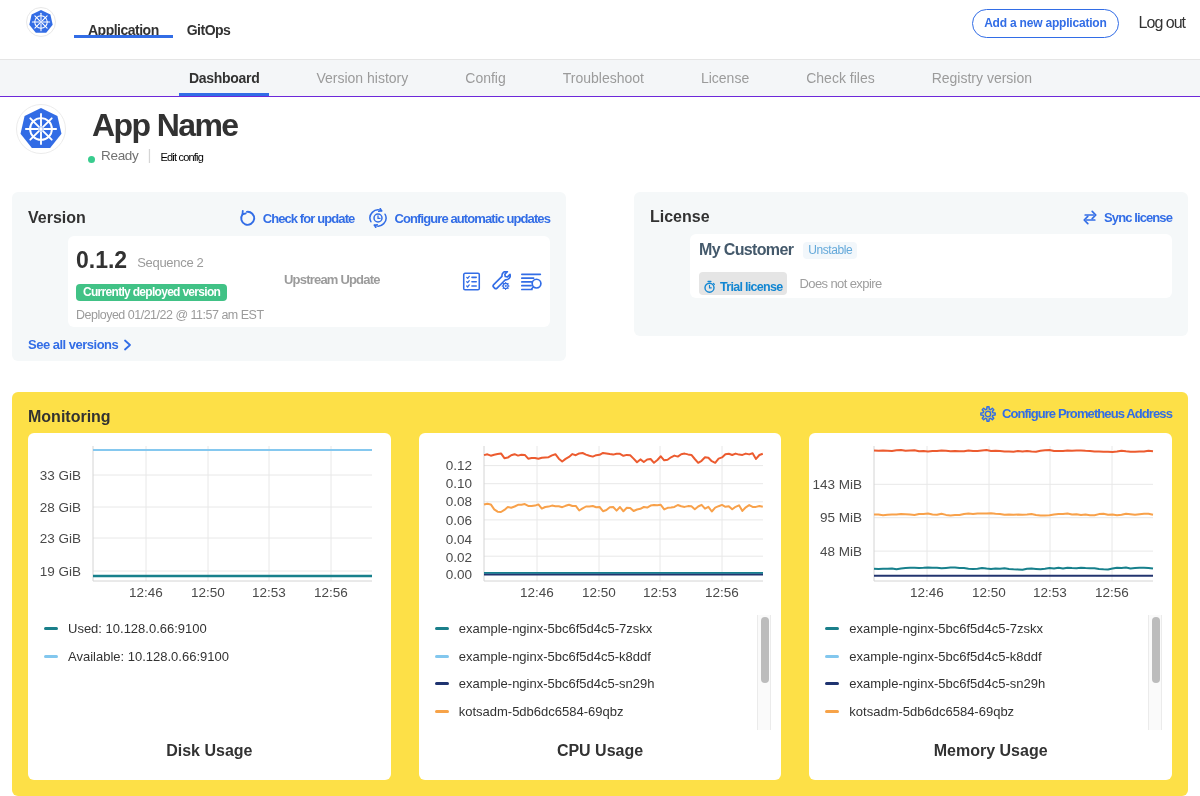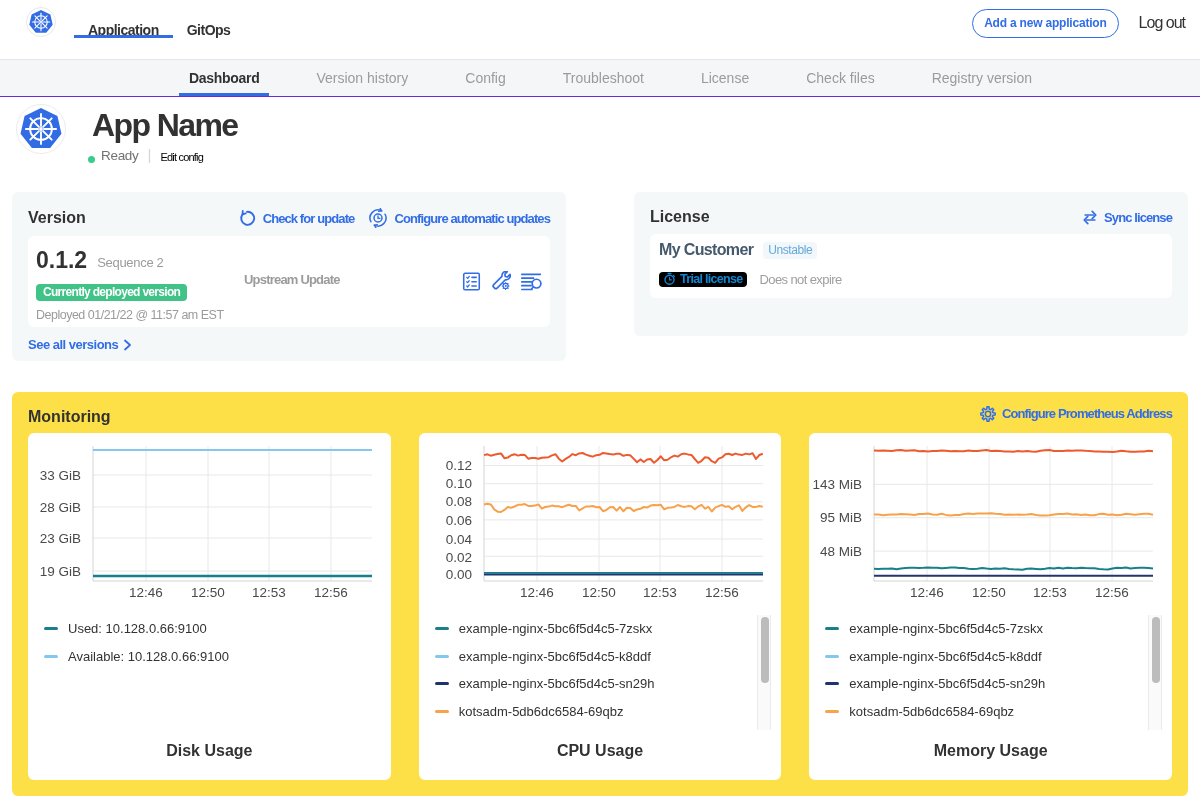--- a/index.html
+++ b/index.html
@@ -32,36 +32,36 @@
 
 .cards { display:flex; margin:29px 12px 0 12px;gap:40px; }
 .card { background:#f5f8f9; border-radius:6px; padding:16px 16px 14px 16px; }
 .card.version { width:573px; height:169px; margin-right:28px; }
 .card.license { width:573px; height:144px; }
 .cardhead { display:flex; align-items:center; justify-content:space-between; }
 .cardhead h2 { font-size:16px; font-weight:700; color:#323232; }
 .cardlinks { display:flex; align-items:center; }
 .cardlink { display:flex; align-items:center; color:#326de6; font-weight:700; font-size:13px; letter-spacing:-0.9px; margin-left:14px; }
 .cardlink svg { margin-right:6px; }
-.whitebox { background:#fff; border-radius:6px; margin-top:8px; }
+.whitebox { background:#fff; border-radius:6px; margin-top:8px;margin-left:40px; }
 .vbox { height:91px; padding:12px 14px 0 8px; display:flex; position:relative; }
 .vnum { font-size:23px; font-weight:700; color:#323232; line-height:24px; }
 .vseq { font-size:13px; letter-spacing:-0.3px; color:#9b9b9b; margin-left:10px; padding-top:7px; }
 .greenbadge { display:inline-block; background:#41c286; color:#fff; font-size:12px; font-weight:700; letter-spacing:-0.7px; border-radius:4px; padding:1px 7px 2px 7px; margin-top:12px; }
 .deployed { font-size:12.5px; letter-spacing:-0.5px; color:#9b9b9b; margin-top:7px; }
 .upstream { position:absolute; left:216px; top:36px; font-size:13px; font-weight:700; letter-spacing:-0.8px; color:#9b9b9b; }
 .vicons { position:absolute; right:8px; top:35px; display:flex; align-items:center; }
 .vicons svg { margin-left:10px; display:block; }
 .seeall { display:flex; align-items:center; margin-top:10px; color:#326de6; font-weight:700; font-size:13px; letter-spacing:-0.5px; }
 .lbox { height:64px; padding:7px 14px 0 9px; }
 .lrow1 { display:flex; align-items:center; }
 .custname { font-size:16px; font-weight:700; letter-spacing:-0.65px; color:#44596b; }
 .unstable { margin-left:10px; background:#f2f7fb; color:#64a9da; font-size:12px; letter-spacing:-0.4px; border-radius:4px; padding:1px 5px 2px 5px; }
 .lrow2 { display:flex; align-items:center; margin-top:13px; }
-.trial { background:#000000; color:#1286d2; font-size:12.5px; font-weight:700; letter-spacing:-0.7px; border-radius:4px; padding:0 5px 1px 4px; display:flex; align-items:center; }
+.trial { background:#e5e5e5; color:#1286d2; font-size:12.5px; font-weight:700; letter-spacing:-0.7px; border-radius:4px; padding:8px 5px 1px 4px; display:flex; align-items:center; }
 .trial svg { margin-right:4px; }
 .noexpire { margin-left:12px; color:#9e9e9e; font-size:13px; letter-spacing:-0.6px; }
 .chev { margin-left:5px; }
 
 .monitor { margin:31px 12px 0 12px; background:#fde047; border-radius:6px; padding:16px 16px 16px 16px; height:404px; }
 .monhead { display:flex; align-items:center; justify-content:space-between; }
 .monhead h2 { font-size:16px; font-weight:700; color:#323232; } .monhead .cardlink { margin-top:-7px; }
 .charts { display:flex; margin-top:7px; }
 .chartcard { width:363px; height:347px; background:#fff; border-radius:6px; margin-right:28px; position:relative; }
 .chartcard:last-child { margin-right:0; }

